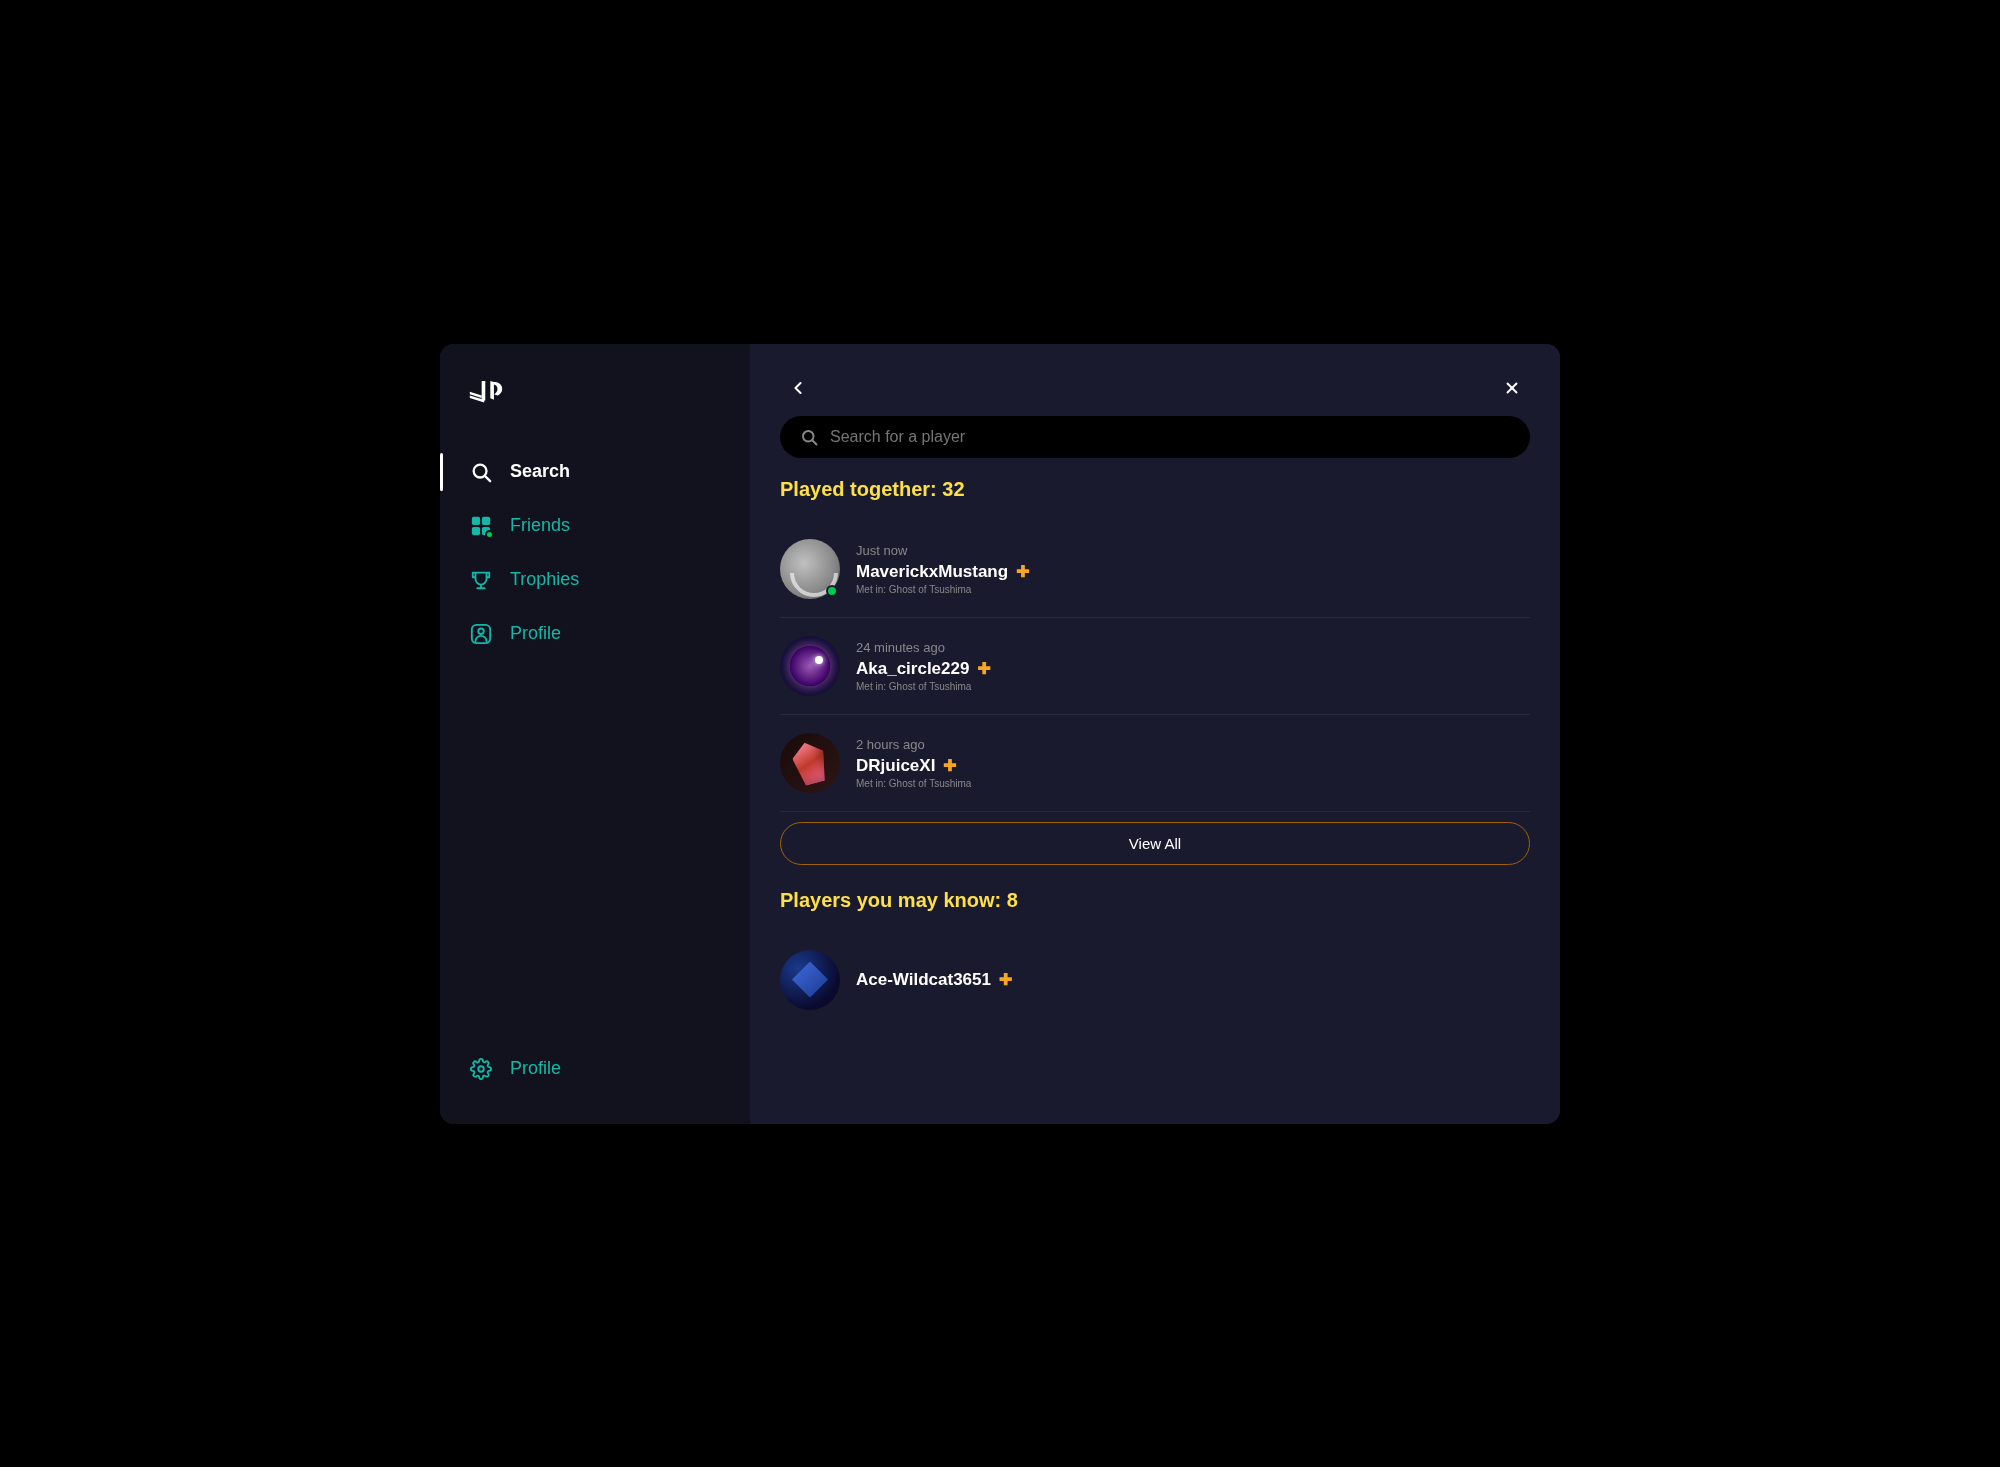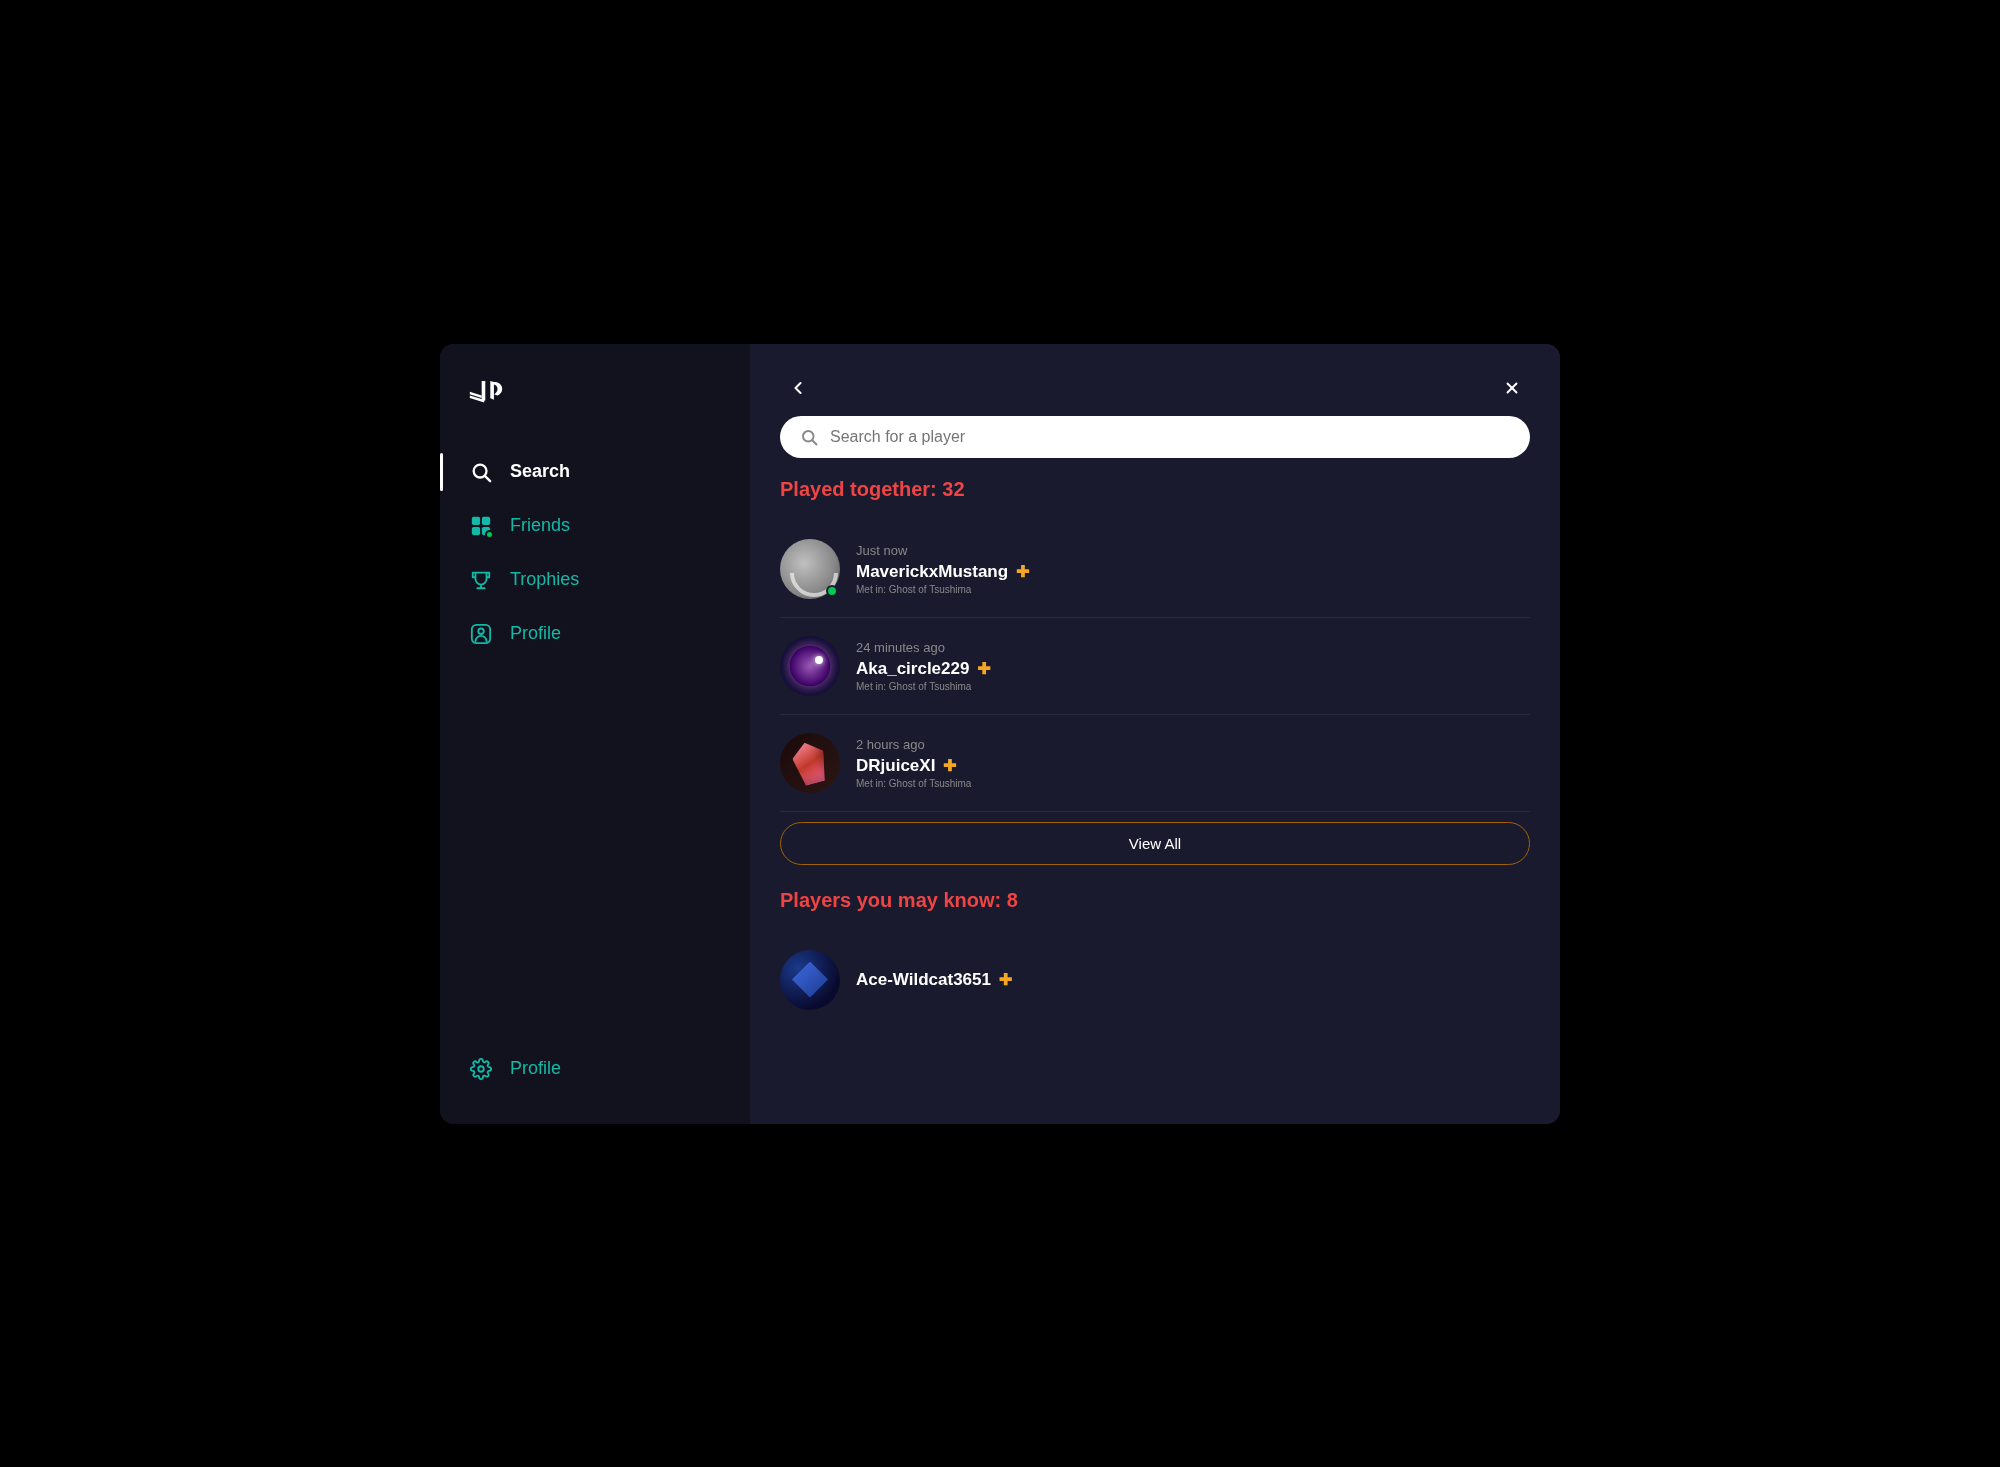--- a/index.html
+++ b/index.html
@@ -134,21 +134,21 @@
     }
 
     .search-bar-wrapper {
       padding: 0 30px 20px 30px;
       flex-shrink: 0;
     }
 
     .search-bar {
       display: flex;
       align-items: center;
-      background: #ffffff;
+      background: #000000;
       border-radius: 30px;
       padding: 12px 20px;
       gap: 12px;
     }
 
     .search-bar input {
       background: none;
       border: none;
       outline: none;
       color: #888;
@@ -166,21 +166,21 @@
       width: 4px;
     }
     .scroll-area::-webkit-scrollbar-thumb {
       background: #444;
       border-radius: 2px;
     }
 
     .section-title {
       font-size: 20px;
       font-weight: 700;
-      color: #ef4444;
+      color: #fde047;
       margin-bottom: 20px;
     }
 
     .player-item {
       display: flex;
       align-items: center;
       gap: 16px;
       padding: 18px 0;
       border-bottom: 1px solid rgba(255,255,255,0.07);
       cursor: pointer;

